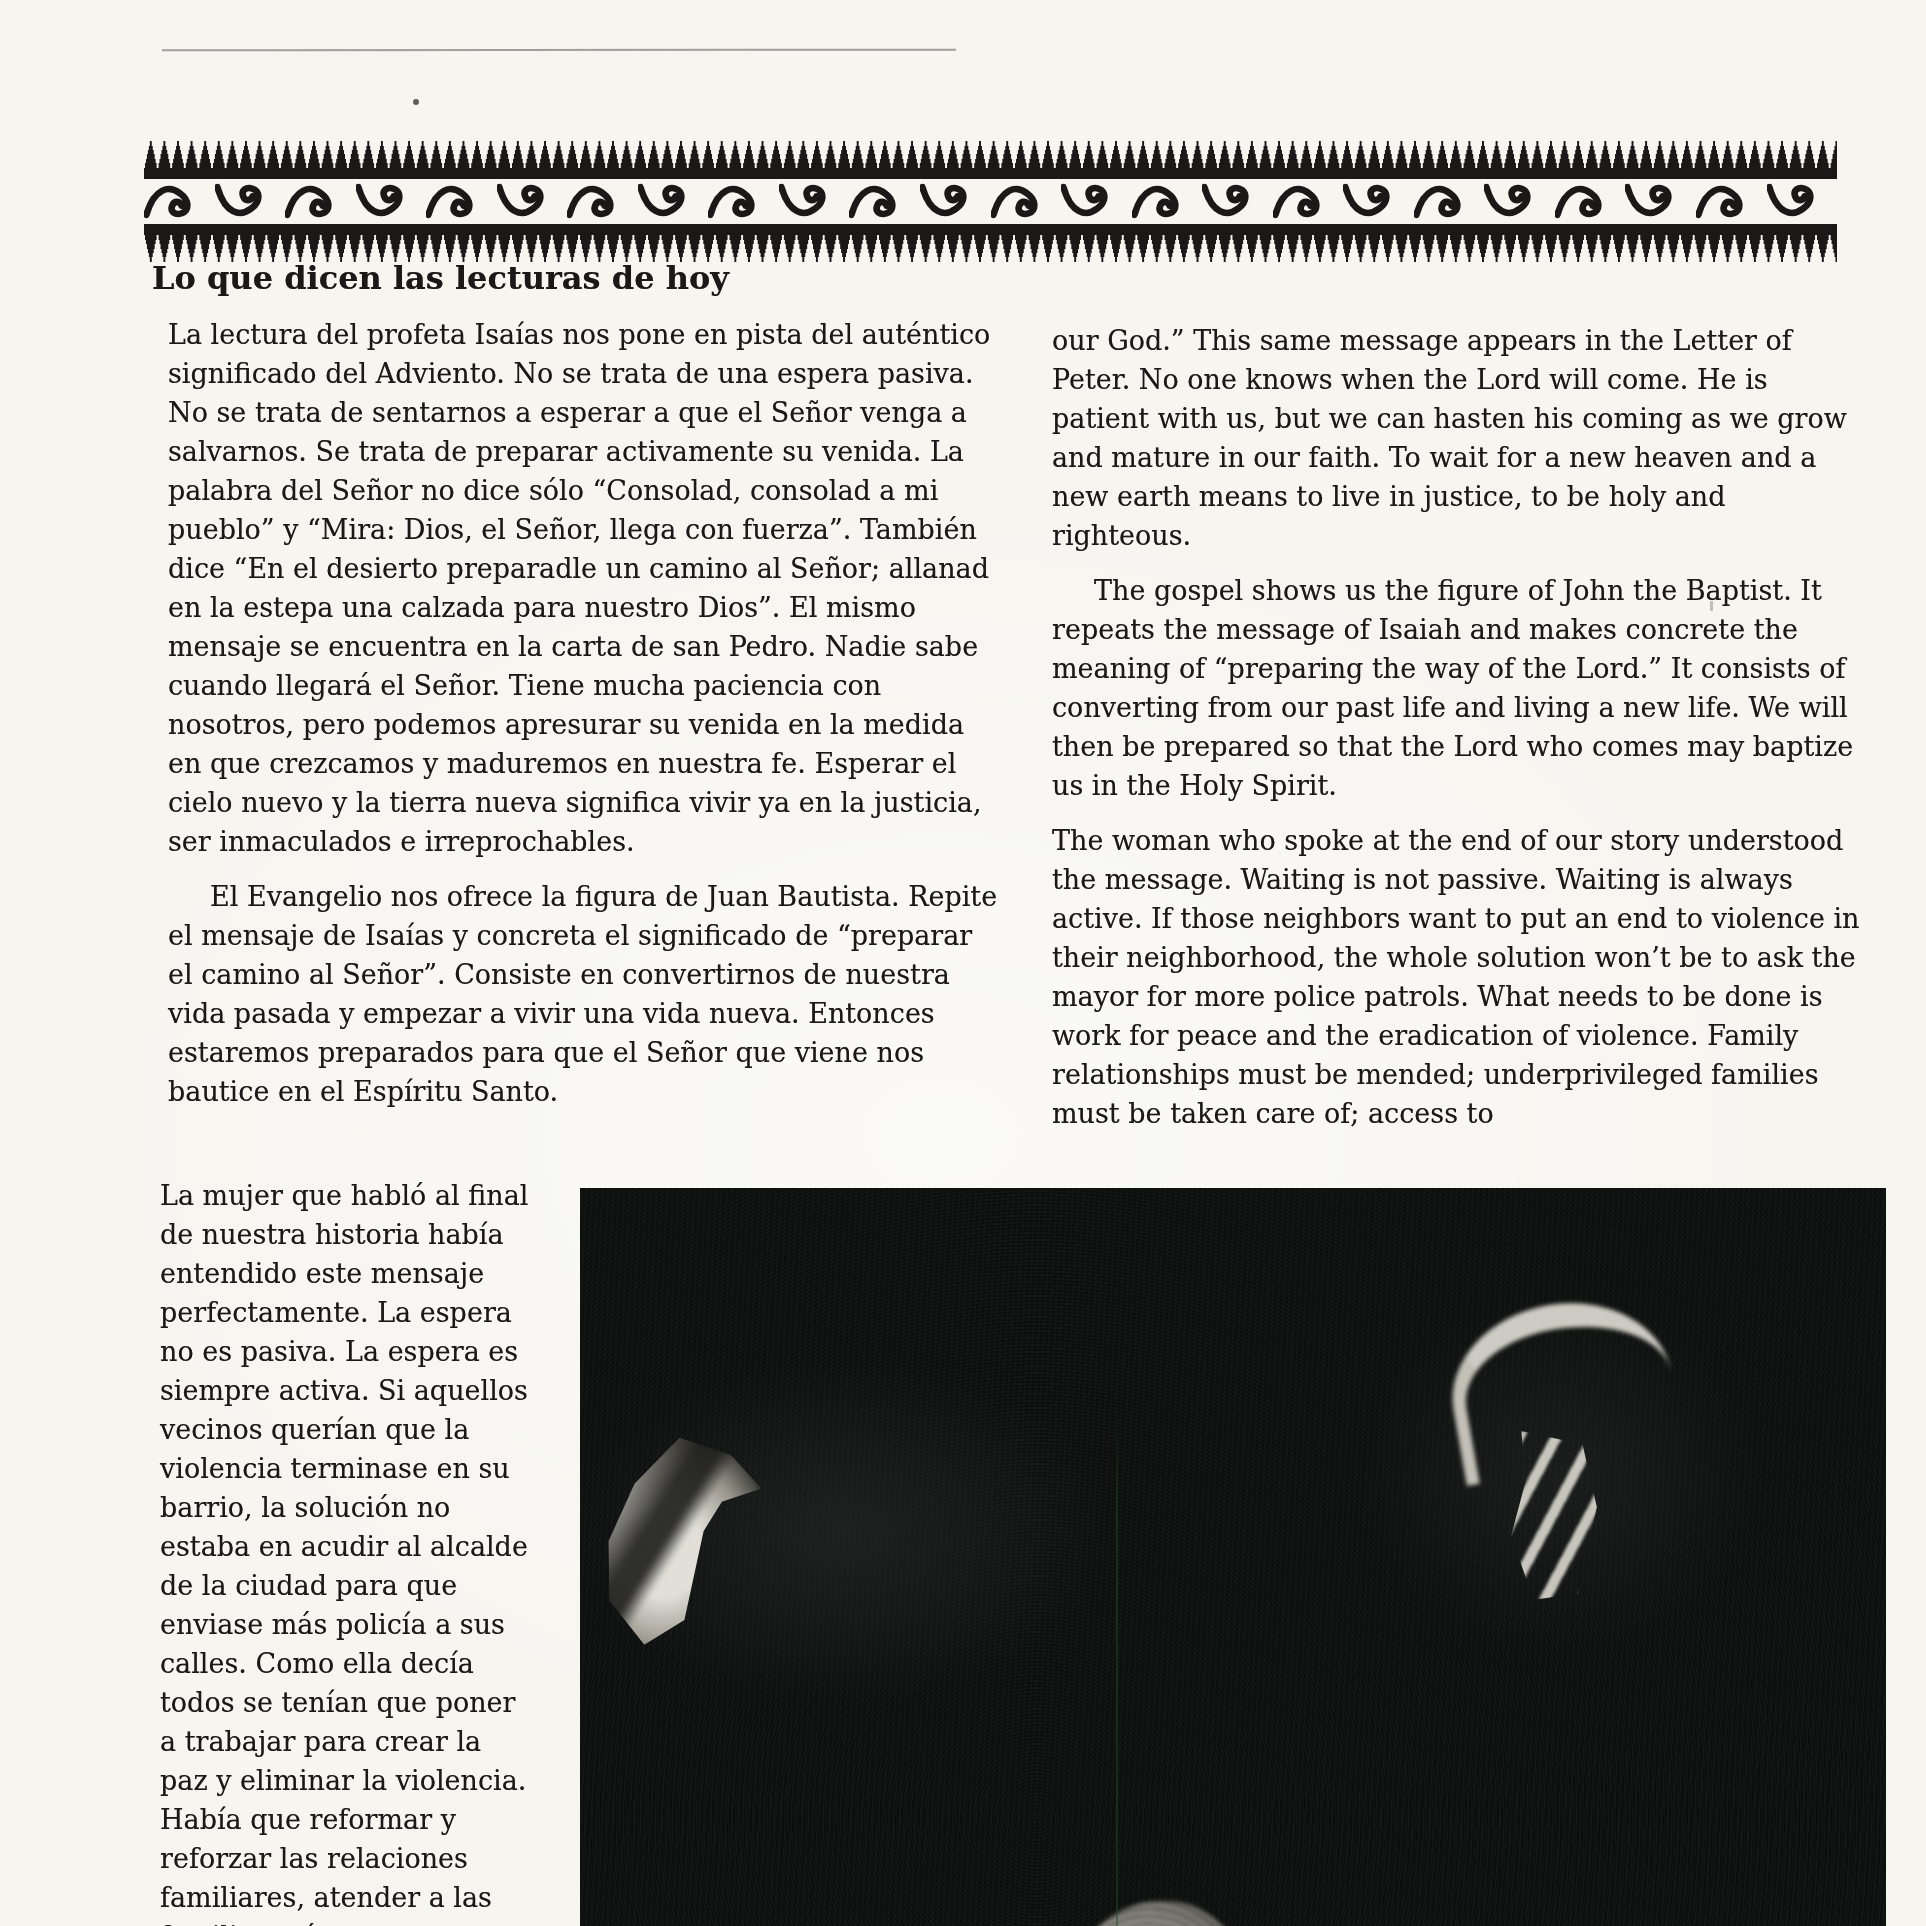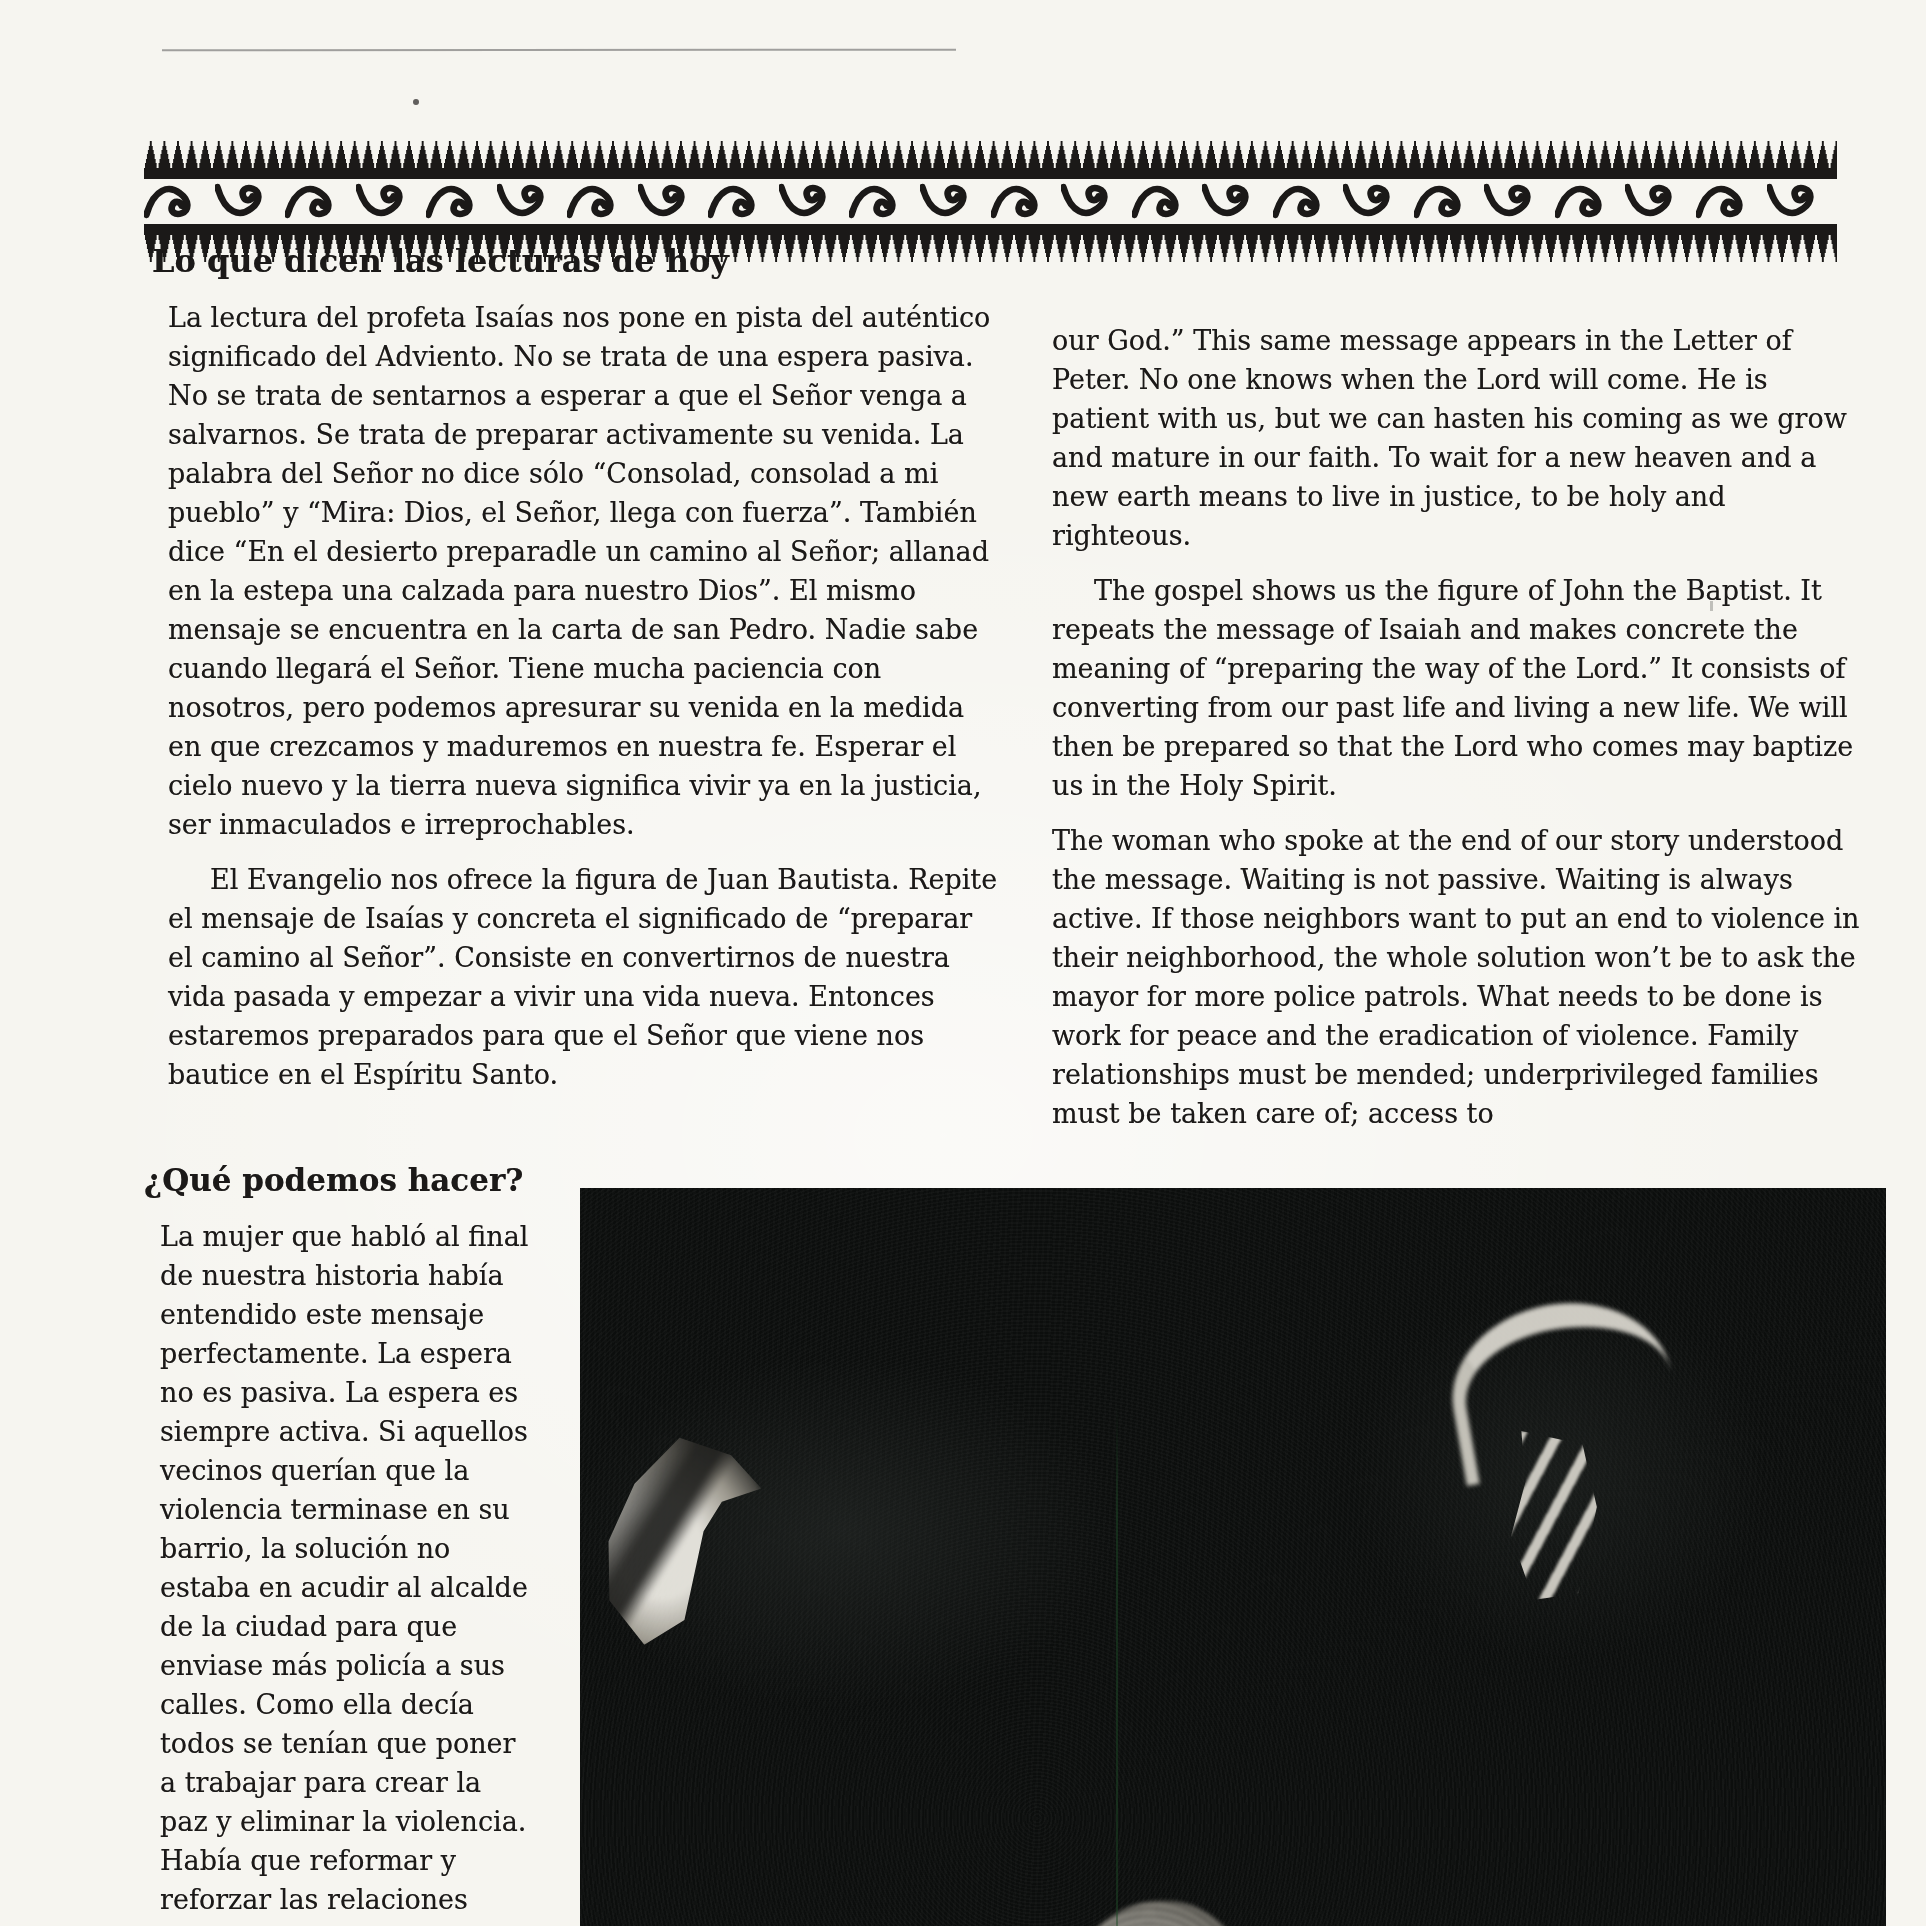--- a/index.html
+++ b/index.html
@@ -34,21 +34,21 @@
   .gap{height:2.3px;}
   .scroll-row{height:40px;display:flex;align-items:stretch;}
   .scroll-row svg{flex:1 1 auto;height:100%;min-width:0;}
   .scroll-row svg.flip{transform:scaleY(-1);}
   
   .col{position:absolute;font-size:27px;line-height:39px;text-align:left;
        text-shadow:0 0 0.5px rgba(25,22,20,.5);}
   .col p{margin:16px;}
   .col p.indent{text-indent:42px;}
   h1,h2{font-weight:bold;color:var(--ink);}
-  .col-left{left:152px;top:240px;width:867px;}
+  .col-left{left:152px;top:257px;width:867px;}
   .col-left h1{font-size:32px;line-height:42px;margin:0 0 5.4px 0;}
   .col-right{left:1036px;top:305px;width:842px;}
   .col-right h2{font-size:32px;line-height:42px;margin:19px 0 7.7px 0;}
   .col-narrow{left:144px;top:1160px;width:403px;}
   .col-narrow h2{font-size:31px;line-height:41px;margin:0 0 5.4px 0;}
   
   .photo{position:absolute;left:580px;top:1188px;width:1306px;height:1146px;margin:0;overflow:hidden;
     background:
       radial-gradient(ellipse 424px 270px at 20% 30%, rgba(42,46,44,.55), transparent 65%),
       radial-gradient(ellipse 347px 308px at 75% 25%, rgba(38,42,40,.5), transparent 60%),
@@ -178,21 +178,20 @@
     <p class="indent">El Evangelio nos ofrece la figura de Juan Bautista. Repite el mensaje de Isaías y concreta el significado de “preparar el camino al Señor”. Consiste en convertirnos de nuestra vida pasada y empezar a vivir una vida nueva. Entonces estaremos preparados para que el Señor que viene nos bautice en el Espíritu Santo.</p>
   </section>
 
   <section class="col col-right">
     <p>our God.” This same message appears in the Letter of Peter. No one knows when the Lord will come. He is patient with us, but we can hasten his coming as we grow and mature in our faith. To wait for a new heaven and a new earth means to live in justice, to be holy and righteous.</p>
     <p class="indent">The gospel shows us the figure of John the Baptist. It repeats the message of Isaiah and makes concrete the meaning of “preparing the way of the Lord.” It consists of converting from our past life and living a new life. We will then be prepared so that the Lord who comes may baptize us in the Holy Spirit.</p>
     <p>The woman who spoke at the end of our story understood the message. Waiting is not passive. Waiting is always active. If those neighbors want to put an end to violence in their neighborhood, the whole solution won’t be to ask the mayor for more police patrols. What needs to be done is work for peace and the eradication of violence. Family relationships must be mended; underprivileged families must be taken care of; access to</p>
   </section>
 
   <section class="col col-narrow">
-    <h2>¿Qué podemos hacer?</h2>
     <p>La mujer que habló al final de nuestra historia había entendido este mensaje perfectamente. La espera no es pasiva. La espera es siempre activa. Si aquellos vecinos querían que la violencia terminase en su barrio, la solución no estaba en acudir al alcalde de la ciudad para que enviase más policía a sus calles. Como ella decía todos se tenían que poner a trabajar para crear la paz y eliminar la violencia. Había que reformar y reforzar las relaciones familiares, atender a las familias más desfavorecidas, procurar educación para todos los niños del barrio, ofrecer ayuda a los matrimonios que no sabían como educar a sus hijos, formar una comunidad donde todos se conocieran mejor, buscar trabajo para los que careciesen de él. Y todos</p>
   </section>
 
   <figure class="photo">
     <div class="ph b-profile"></div>
     <div class="ph b-arc"></div>
     <div class="ph b-stripesA"></div>
     <div class="ph b-head"></div>
 
     <div class="ph scratch"></div>

